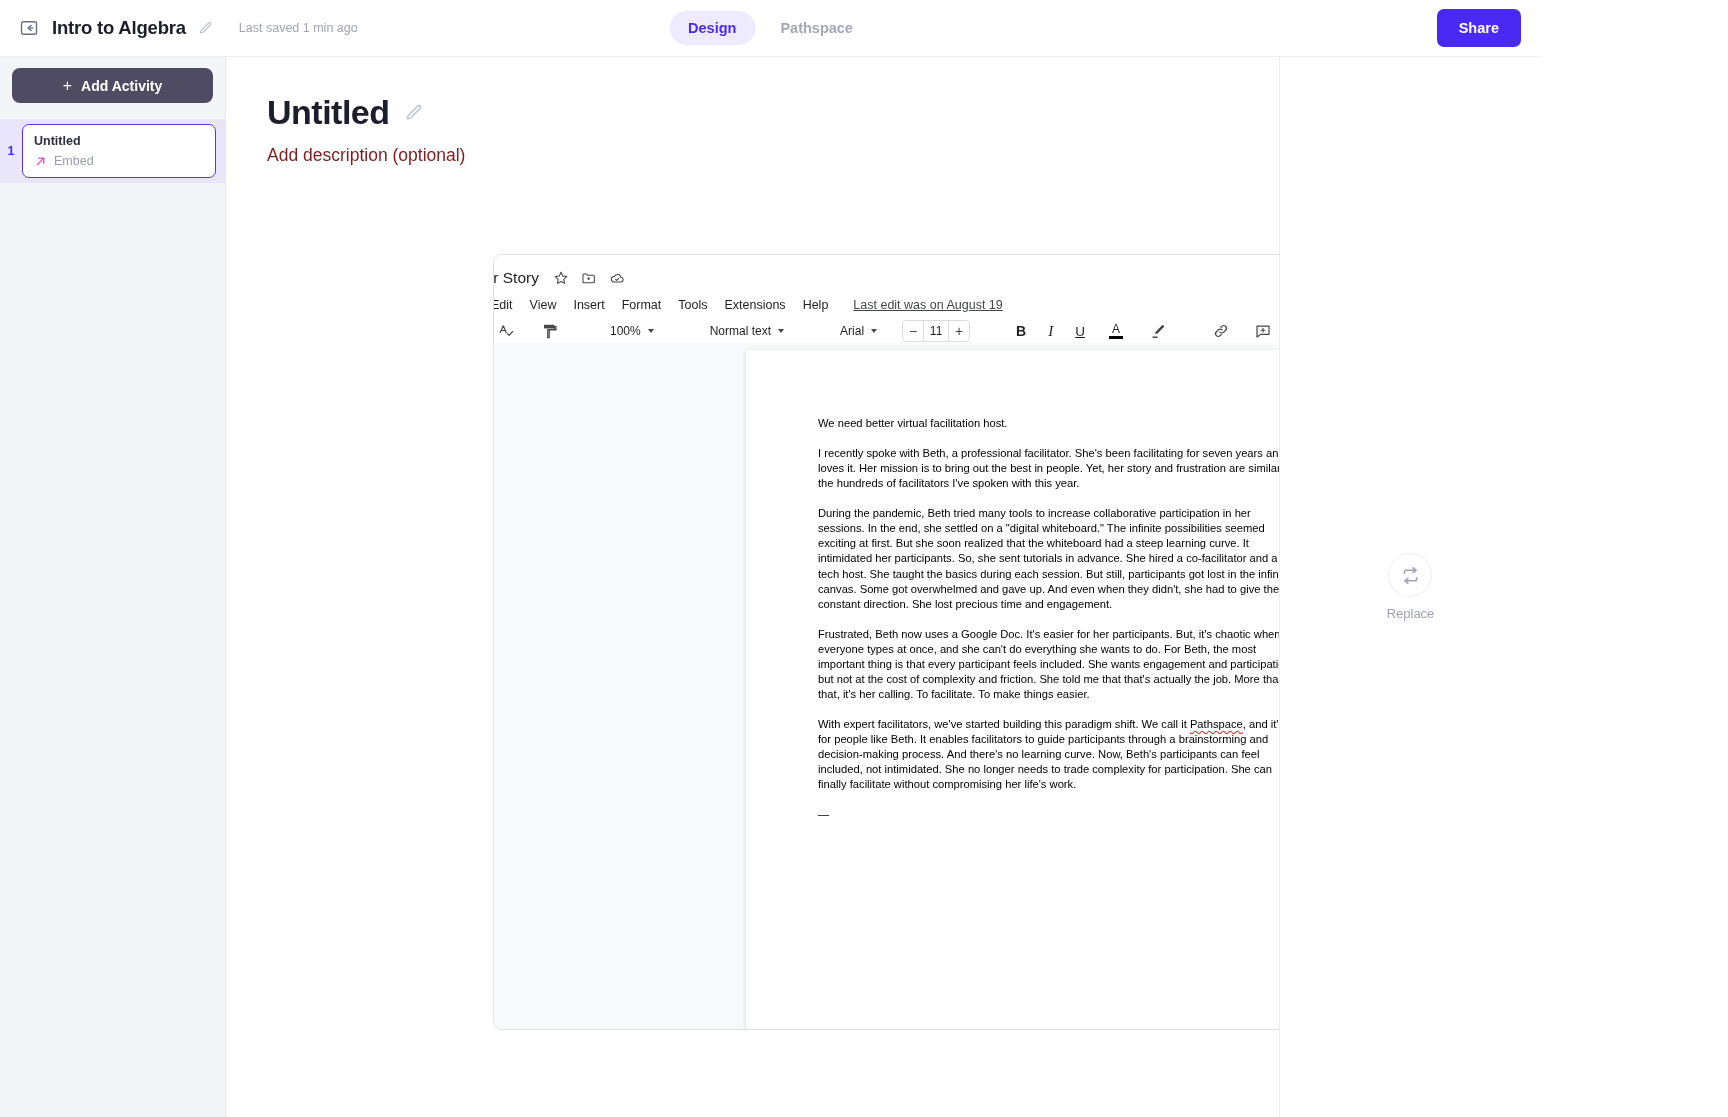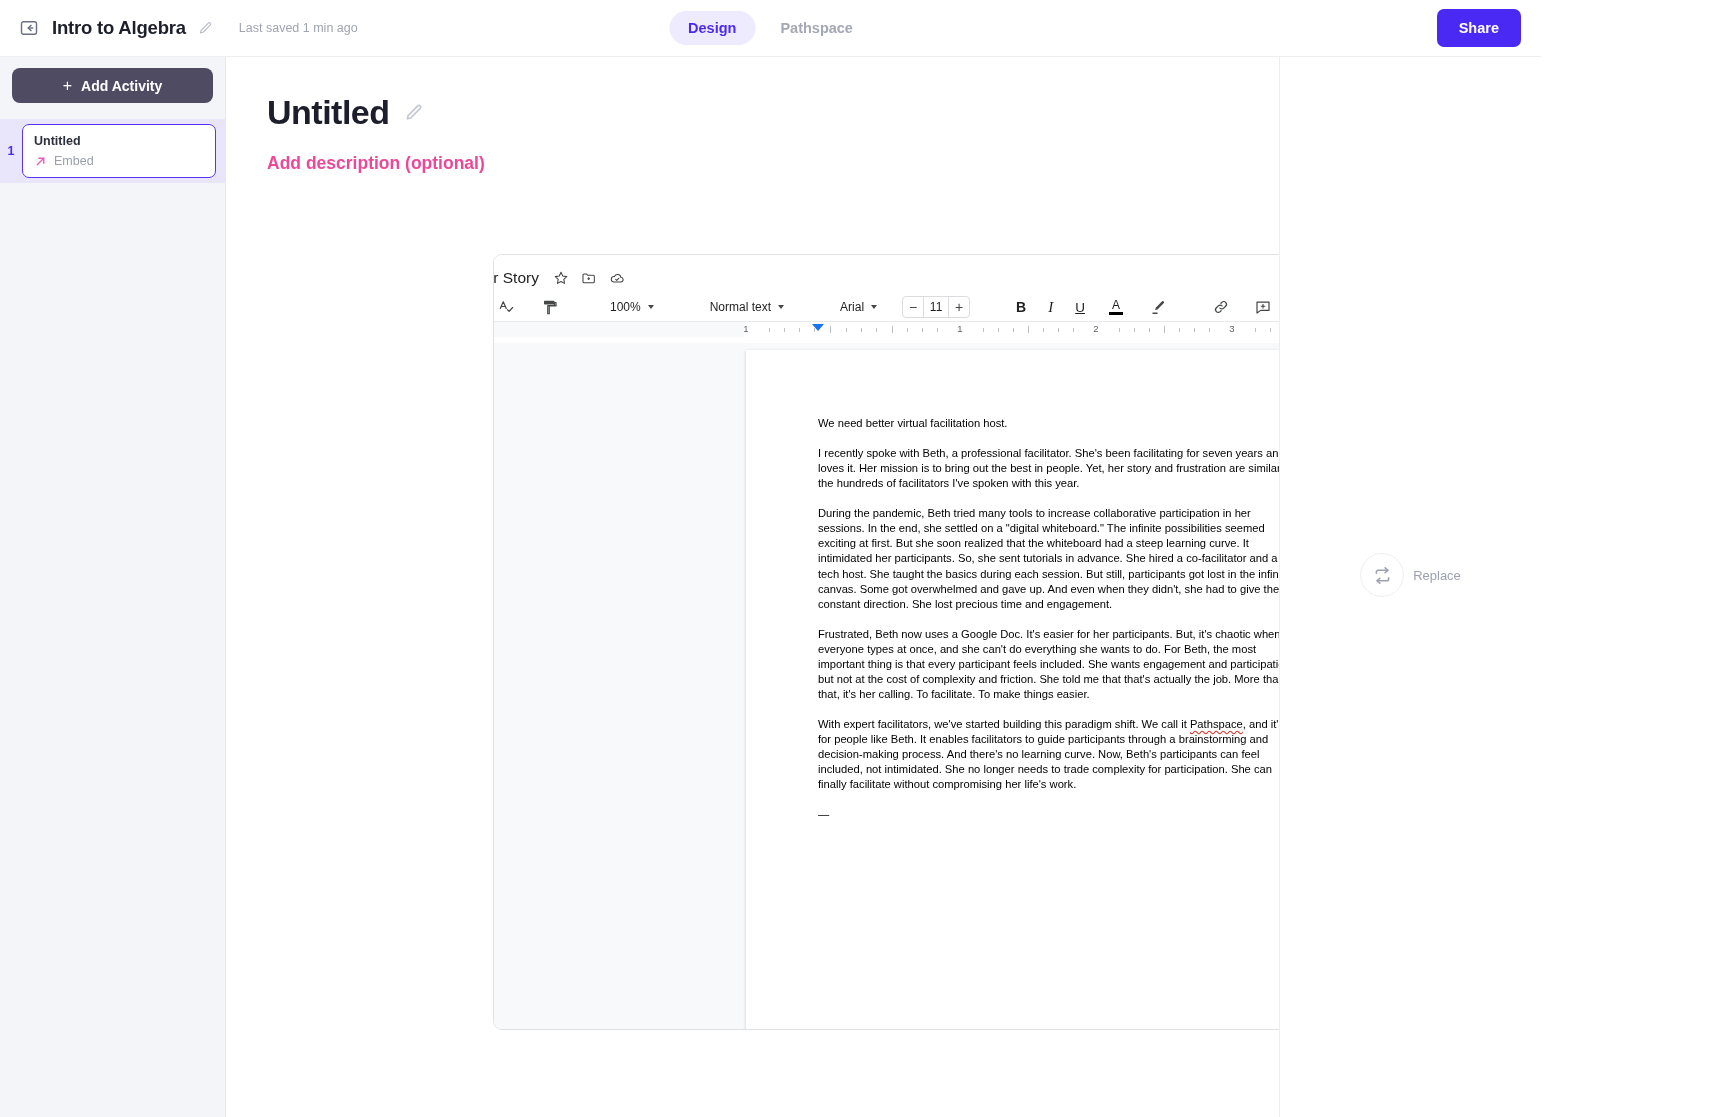--- a/index.html
+++ b/index.html
@@ -100,21 +100,21 @@
   .activity-type { display: flex; align-items: center; gap: 7px; }
   .embed-icon { width: 13px; height: 13px; display: block; }
   .activity-type .label { font-size: 12.5px; color: #9b9fad; }
 
   
   .main { flex: 1; background: #fff; position: relative; overflow: hidden; }
   .main-head { padding: 36px 0 0 41px; }
   .page-title-row { display: flex; align-items: center; gap: 14px; }
   .page-title { font-size: 34px; font-weight: 700; color: #1c1f2b; letter-spacing: -0.5px; }
   .pencil-md { width: 20px; height: 20px; color: #c2c6d2; display: block; }
-  .page-desc { margin-top: 21px; font-size: 17.5px; color: #ec4899; font-weight: 700; }
+  .page-desc { margin-top: 13px; font-size: 17.5px; color: #7f1d1d; font-weight: 400; }
 
   
   .embed-wrap {
     position: absolute;
     left: 267px; top: 197px;
     width: 1199px; height: 776px;
     border: 1px solid #dfe1e5;
     border-radius: 9px;
     background: #fff;
     overflow: hidden;
@@ -210,21 +210,21 @@
   .doc-dash { letter-spacing: -1px; }
 
   
   .replace-panel {
     width: 262px; min-width: 262px;
     border-left: 1px solid #eceef2;
     background: #fff;
     display: flex; align-items: flex-start; justify-content: center;
     padding-top: 496px;
   }
-  .replace-btn { display: flex; flex-direction: row; align-items: center; gap: 9px; cursor: pointer; }
+  .replace-btn { display: flex; flex-direction: column; align-items: center; gap: 9px; cursor: pointer; }
   .replace-circle {
     width: 44px; height: 44px; border-radius: 50%;
     border: 1px solid #eceef2;
     display: flex; align-items: center; justify-content: center;
     color: #9ea2b0; background: #fff;
   }
   .replace-label { font-size: 13px; color: #9ea2b0; }
 </style>
 </head>
 <body>
@@ -316,20 +316,32 @@
               </span>
               <span>
                 <svg class="dicon" viewBox="0 0 24 24" fill="none" stroke="currentColor" stroke-width="1.6" stroke-linejoin="round" stroke-linecap="round">
                   <path d="M7 18h10.5a3.5 3.5 0 0 0 .3-7 5 5 0 0 0-9.6-1.2A4 4 0 0 0 7 18z"></path>
                   <path d="M10 14l1.7 1.7 3.1-3.4"></path>
                 </svg>
               </span>
             </span>
           </div>
 
+          <div class="docs-menu-row">
+            <div class="docs-menu">
+              <span>Edit</span>
+              <span>View</span>
+              <span>Insert</span>
+              <span>Format</span>
+              <span>Tools</span>
+              <span>Extensions</span>
+              <span>Help</span>
+            </div>
+            <span class="last-edit">Last edit was on August 19</span>
+          </div>
 
           <div class="docs-toolbar">
             <span class="tb" style="margin-left:2px">
               <svg width="18" height="18" viewBox="0 0 24 24" fill="none" stroke="currentColor" stroke-width="1.6" stroke-linecap="round" stroke-linejoin="round">
                 <path d="M3 14L7 5l4 9M4.4 11.3h5.2"></path>
                 <path d="M12.5 15.5l2.3 2.4 4.7-5.2"></path>
               </svg>
             </span>
             <span class="tb" style="margin-left:9px">
               <svg width="18" height="18" viewBox="0 0 24 24" fill="none" stroke="currentColor" stroke-width="1.6" stroke-linejoin="round">

